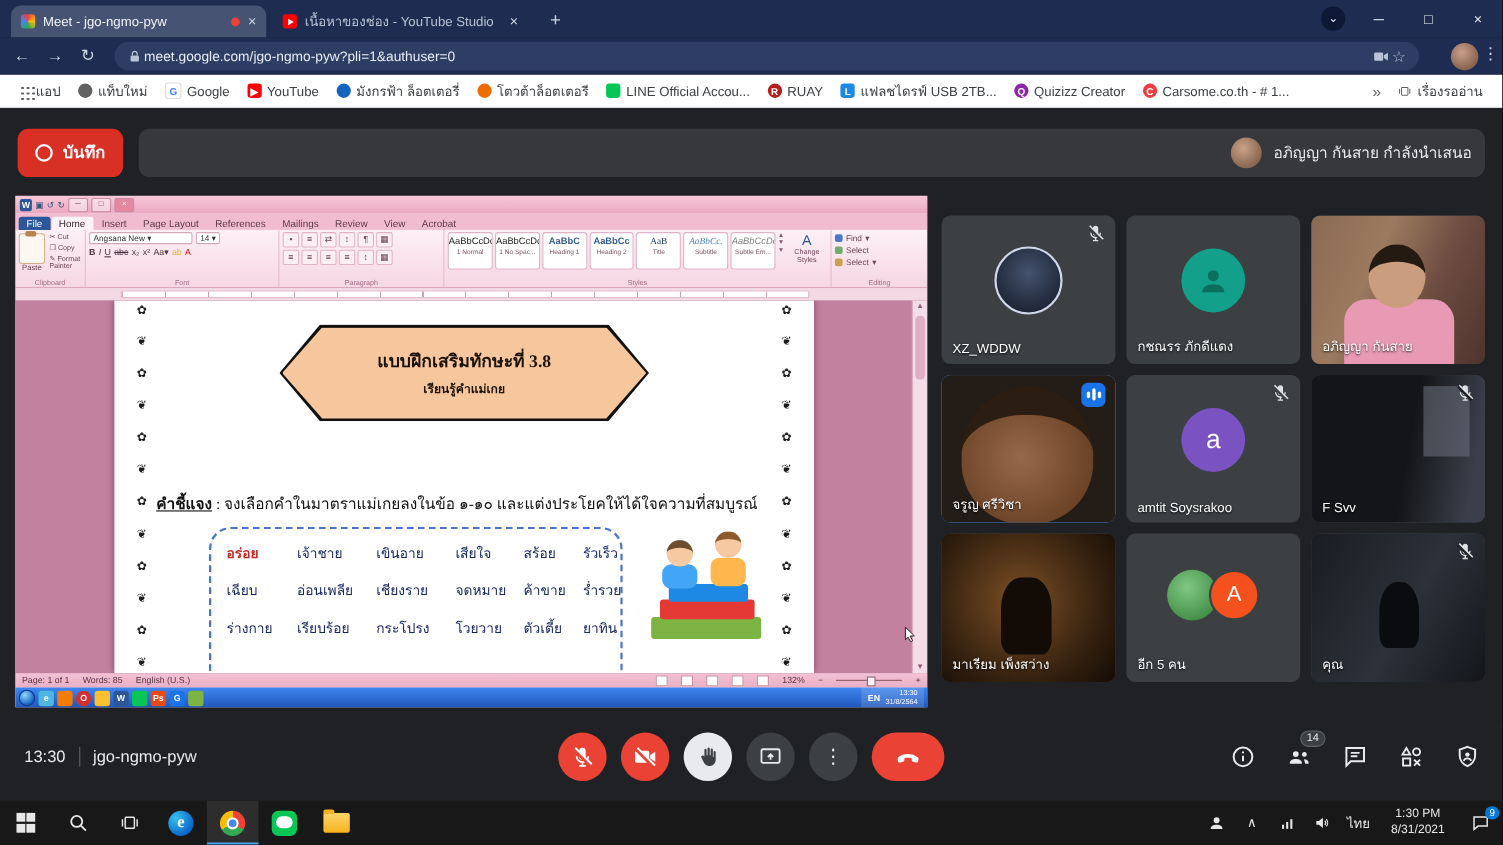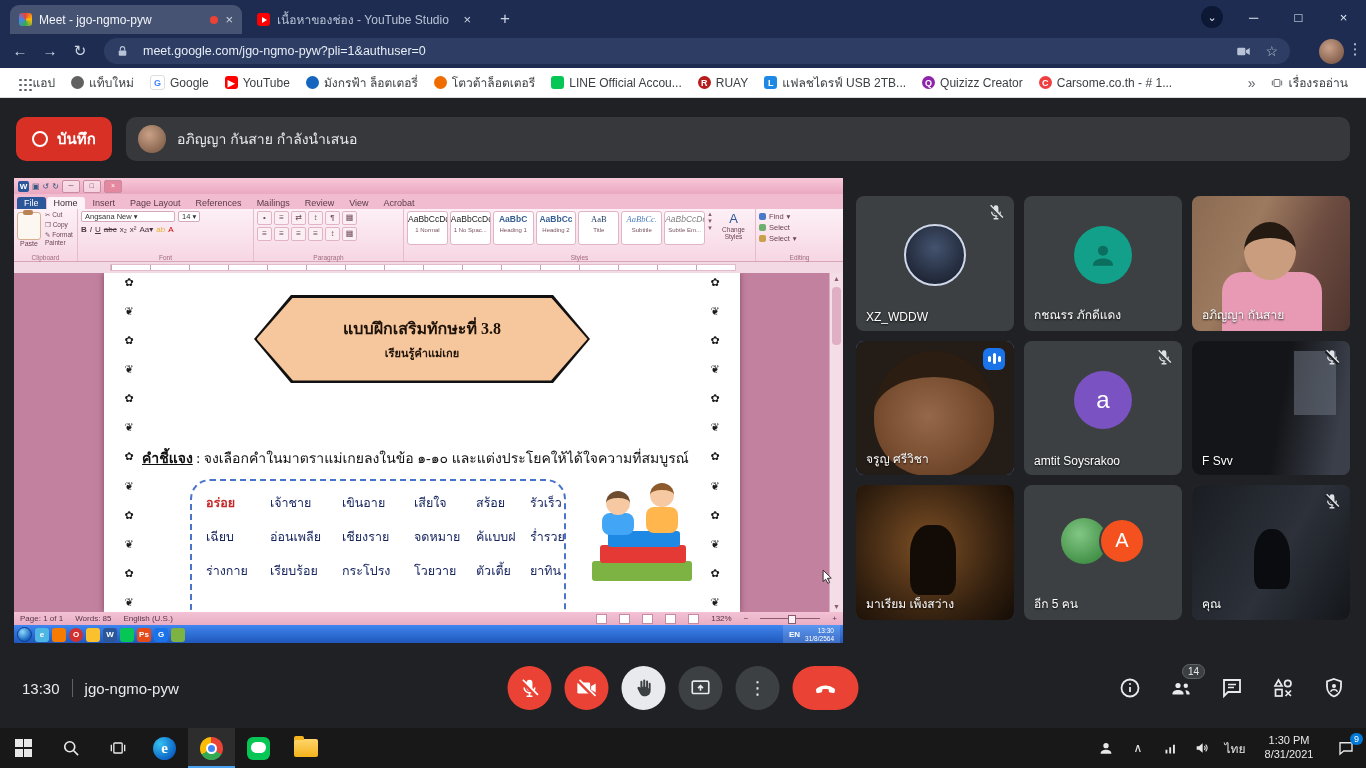--- a/index.html
+++ b/index.html
@@ -14,33 +14,33 @@
   .meet-fav{width:13px;height:13px;border-radius:3px;background:conic-gradient(#ea4335,#fbbc05,#34a853,#4285f4,#ea4335);flex:0 0 auto;}
   .yt-fav{width:13px;height:13px;border-radius:3px;background:#f00;position:relative;flex:0 0 auto;}
   .yt-fav:after{content:"";position:absolute;left:5px;top:3.5px;border-left:5px solid #fff;border-top:3px solid transparent;border-bottom:3px solid transparent;}
   .recdot{width:8px;height:8px;border-radius:50%;background:#ea4335;flex:0 0 auto;}
   .newtab{position:absolute;left:492px;top:7px;width:26px;height:24px;color:#cdd4e2;font-size:17px;text-align:center;line-height:24px;}
   .wbtns{position:absolute;right:0;top:0;height:34px;display:flex;align-items:center;}
   .wbtn{width:45px;text-align:center;color:#e4e9f2;font-size:13px;}
   .mediacircle{width:22px;height:22px;border-radius:50%;background:#0d1834;color:#dfe6f4;font-size:11px;text-align:center;line-height:22px;margin-right:8px;}
   .toolbar{position:absolute;top:34px;left:0;right:0;height:34px;background:#1d2c50;}
   .navb{position:absolute;top:6px;width:24px;height:22px;color:#cfd7e6;font-size:15px;text-align:center;line-height:22px;}
-  .addr{position:absolute;left:104px;top:4px;width:1186px;height:26px;border-radius:13px;background:#2e3d63;display:flex;align-items:center;padding:0 12px;box-sizing:border-box;gap:14px;}
+  .addr{position:absolute;left:104px;top:4px;width:1186px;height:26px;border-radius:13px;background:#2e3d63;display:flex;align-items:center;padding:0 12px;box-sizing:border-box;gap:2px;}
   .addr .url{flex:1;color:#e7ecf6;font-size:12.5px;white-space:nowrap;overflow:hidden;}
   .avatar-sm{position:absolute;right:22px;top:5px;width:25px;height:25px;border-radius:50%;background:radial-gradient(circle at 40% 35%,#c9a08a,#6d4a38);}
   .menu3{position:absolute;right:2px;top:6px;width:18px;color:#cfd7e6;font-size:15px;text-align:center;}
   .bookmarks{position:absolute;top:68px;left:0;right:0;height:30px;background:#fff;border-bottom:1px solid #dadce0;display:flex;align-items:center;padding:0 18px;gap:16px;font-size:12px;color:#3c4043;box-sizing:border-box;}
   .bm{display:flex;align-items:center;gap:5px;white-space:nowrap;}
   .fav{width:13px;height:13px;border-radius:3px;flex:0 0 auto;display:flex;align-items:center;justify-content:center;color:#fff;font-size:9px;font-weight:bold;}
   .grid9{width:2.5px;height:2.5px;background:#5f6368;border-radius:50%;margin:1px 6px 6px 1px;box-shadow:5px 0 0 #5f6368,10px 0 0 #5f6368,0 5px 0 #5f6368,5px 5px 0 #5f6368,10px 5px 0 #5f6368,0 10px 0 #5f6368,5px 10px 0 #5f6368,10px 10px 0 #5f6368;}
   .bm-right{margin-left:auto;display:flex;align-items:center;gap:14px;}
   
   .recbtn{position:absolute;left:16px;top:117px;height:44px;padding:0 16px;background:#d93025;border-radius:10px;display:flex;align-items:center;gap:9px;color:#fff;font-size:15px;font-weight:bold;}
   .recbtn .dot{width:12px;height:12px;border-radius:50%;border:2.5px solid #fff;}
-  .banner{position:absolute;left:126px;right:16px;top:117px;height:44px;background:#37383b;border-radius:10px;display:flex;align-items:center;gap:11px;padding:0 12px;color:#e8eaed;font-size:14px;box-sizing:border-box;}
+  .banner{position:absolute;left:126px;right:16px;top:117px;height:44px;background:#37383b;border-radius:10px;display:flex;align-items:center;gap:11px;padding:0 12px;color:#e8eaed;font-size:14px;box-sizing:border-box;justify-content:flex-end;}
   .banner .av{width:28px;height:28px;border-radius:50%;background:radial-gradient(circle at 40% 35%,#caa187,#70503c);}
   
   .share{position:absolute;left:14px;top:178px;width:829px;height:465px;background:#f2dbe6;overflow:hidden;}
   .w-title{height:16px;background:linear-gradient(#f8c8d8,#eaa8c1);display:flex;align-items:center;padding:0 4px;font-size:9px;color:#5a3a49;gap:3px;}
   .w-title .wicon{width:11px;height:11px;background:#2b579a;border-radius:2px;color:#fff;font-size:8px;font-weight:bold;text-align:center;line-height:11px;}
   .qa{font-size:8px;color:#35567e;}
   .w-title .t{flex:1;text-align:center;white-space:nowrap;overflow:hidden;}
   .w-ctl{width:16px;height:11px;background:rgba(255,255,255,.45);border:1px solid #c78ba3;border-radius:2px;font-size:7px;text-align:center;line-height:10px;color:#5a3a49;}
   .w-ctl.close{background:#e4889f;color:#fff;}
   .w-tabs{height:15px;background:#f2bcd0;display:flex;align-items:flex-end;padding-left:3px;font-size:9px;color:#5a3a49;gap:1px;}
@@ -537,21 +537,21 @@
               <span>เขินอาย</span>
               <span>เสียใจ</span>
               <span>สร้อย</span>
               <span>รัวเร็ว</span>
           </div>
           <div class="wrow">
             <span>เฉียบ</span>
               <span>อ่อนเพลีย</span>
               <span>เชียงราย</span>
               <span>จดหมาย</span>
-              <span>ค้แบบฝ</span>
+              <span>ค้าขาย</span>
               <span>ร่ำรวย</span>
           </div>
           <div class="wrow">
             <span>ร่างกาย</span>
               <span>เรียบร้อย</span>
               <span>กระโปรง</span>
               <span>โวยวาย</span>
               <span>ตัวเตี้ย</span>
               <span>ยาทิน</span>
           </div>

